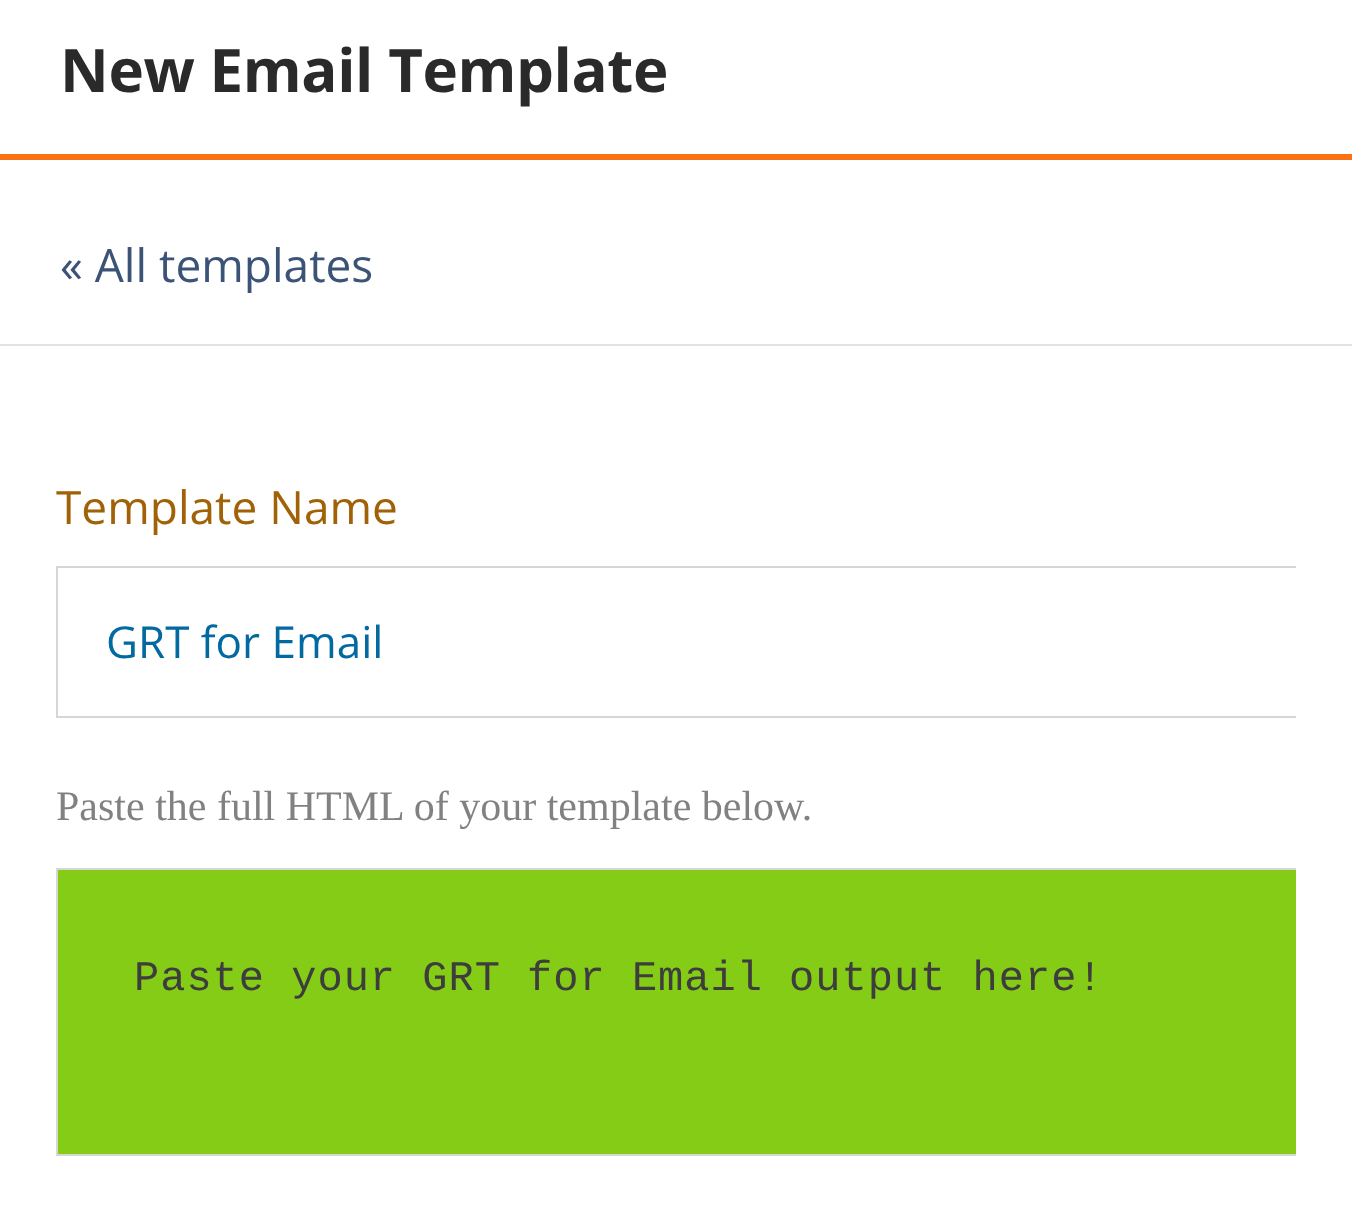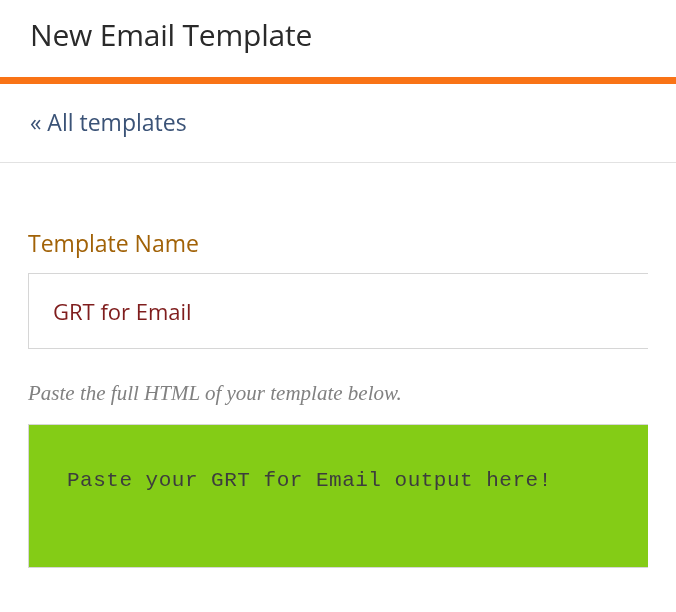--- a/index.html
+++ b/index.html
@@ -13,28 +13,28 @@
       height: 612px;
       background: #ffffff;
       color: #333333;
       overflow: hidden;
     }
     .header-section {
       padding: 14px 30px 22px 30px;
     }
     .page-title {
       font-size: 30px;
-      font-weight: 400;
+      font-weight: 700;
       color: #2a2a2a;
       letter-spacing: -0.2px;
     }
     .breadcrumb-section {
-      border-top: 7px solid #f97316;
+      border-top: 3px solid #f97316;
       border-bottom: 1px solid #e2e2e2;
-      padding: 22px 30px 24px 30px;
+      padding: 36px 30px 24px 30px;
     }
     .breadcrumb-link {
       color: #3b5377;
       font-size: 23px;
       text-decoration: none;
       cursor: pointer;
     }
     .form-section {
       padding: 64px 28px 0 28px;
     }
@@ -43,32 +43,31 @@
     }
     .field-label {
       display: block;
       font-size: 23px;
       color: #a16207;
       font-weight: 400;
       margin-bottom: 14px;
     }
     .field-helper {
       font-size: 21px;
-      font-style: italic;
       color: #818181;
       font-family: Georgia, "Times New Roman", serif;
       margin-bottom: 18px;
       margin-top: -4px;
     }
     .text-input {
       width: 100%;
       border: 1px solid #d6d6d6;
       background: #ffffff;
       font-size: 22px;
-      color: #7f1d1d;
+      color: #0369a1;
       padding: 22px 24px;
       font-family: inherit;
       outline: none;
       border-right: none;
     }
     .textarea-input {
       width: 100%;
       border: 1px solid #d6d6d6;
       background: #84cc16;
       font-size: 21px;

